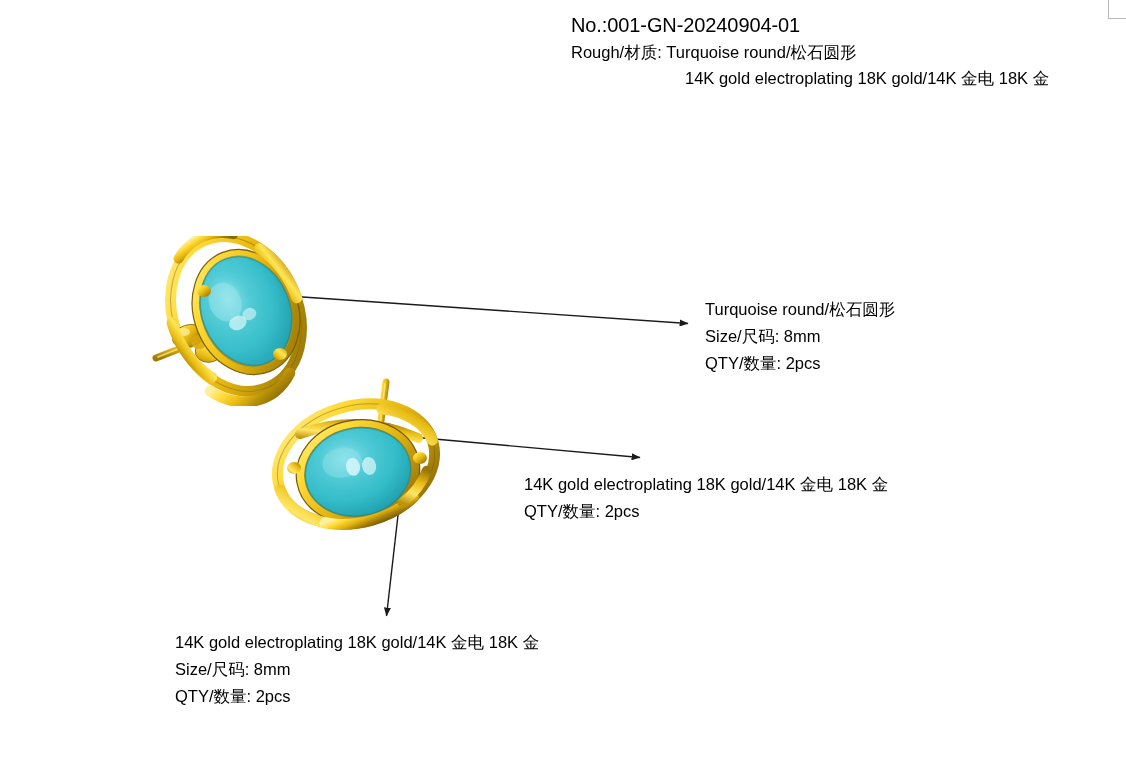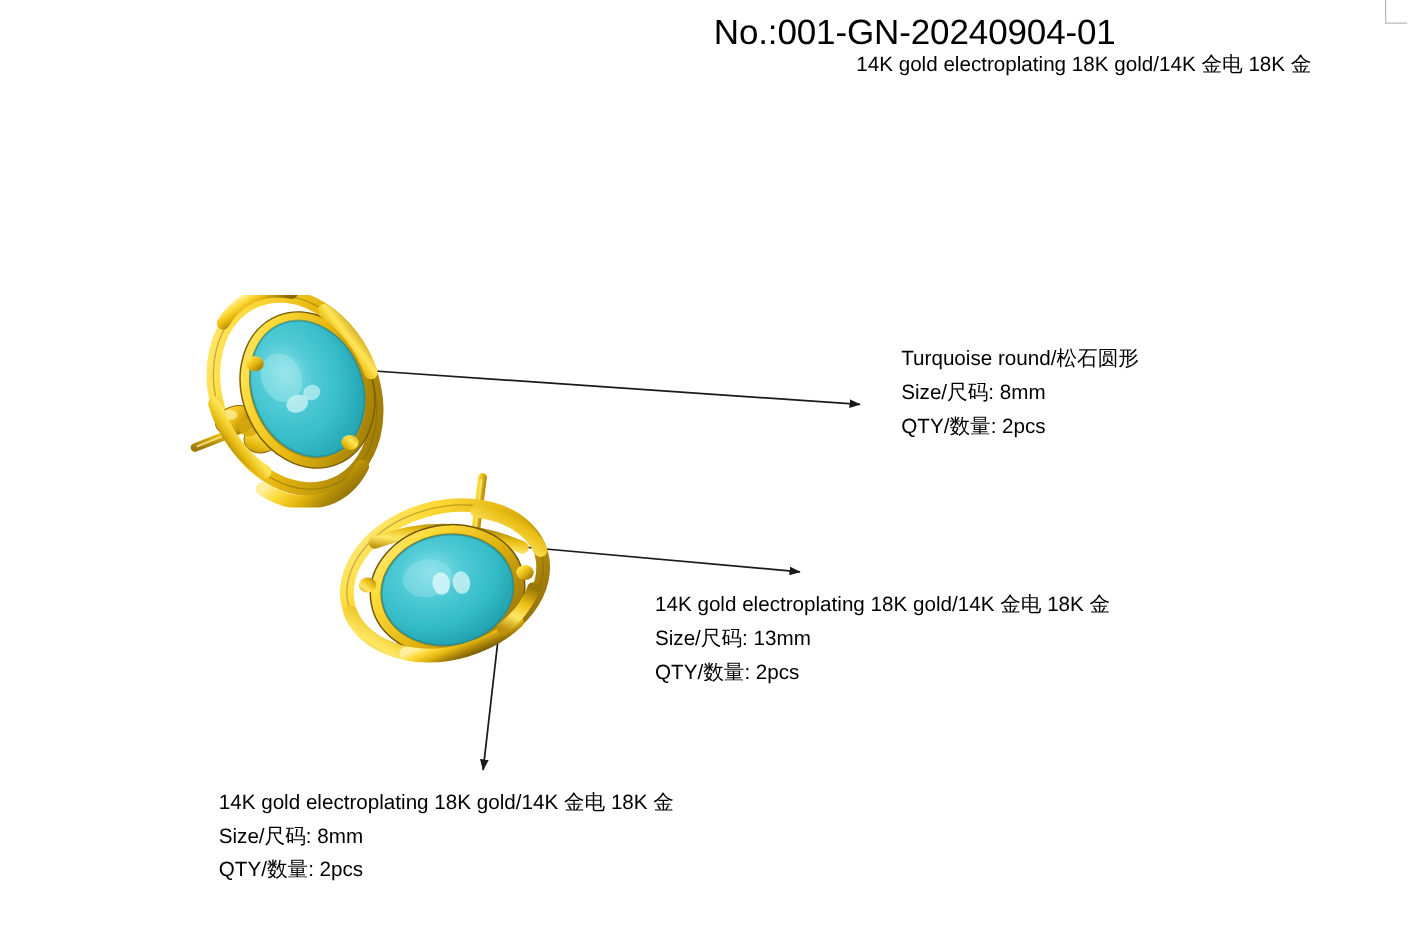--- a/index.html
+++ b/index.html
@@ -40,21 +40,21 @@
   }
 
   
   .spec-header {
     position: absolute;
     left: 571px;
     top: 12px;
     width: 550px;
   }
   .spec-title {
-    font-size: 28px;
+    font-size: 20px;
     line-height: 27px;
     letter-spacing: -0.1px;
     white-space: nowrap;
   }
   .spec-line {
     font-size: 16.5px;
     line-height: 26px;
     white-space: nowrap;
   }
   .spec-line.indent {
@@ -64,21 +64,21 @@
   
   .callout {
     position: absolute;
     white-space: nowrap;
   }
   .callout .c-line {
     font-size: 16.5px;
     line-height: 27px;
     white-space: nowrap;
   }
-  #callout-1 { left: 705px; top: 274px; margin-left: 16px; }
+  #callout-1 { left: 705px; top: 296px; }
   #callout-2 { left: 524px; top: 471px; }
   #callout-3 { left: 175px; top: 629px; }
 
   
   #leaders {
     position: absolute;
     left: 0;
     top: 0;
     width: 1126px;
     height: 760px;
@@ -106,20 +106,21 @@
 </head>
 <body>
 
 <div id="page">
 
   <div class="corner-mark v"></div>
   <div class="corner-mark h"></div>
 
   <div class="spec-header">
     <div class="spec-title">No.:001-GN-20240904-01</div>
+    <div class="spec-line">Rough/材质: Turquoise round/松石圆形</div>
     <div class="spec-line indent">14K gold electroplating 18K gold/14K 金电 18K 金</div>
   </div>
 
   <svg id="leaders" viewBox="0 0 1126 760">
     <defs>
       <marker id="arrowhead" markerWidth="9" markerHeight="7" refX="8.4" refY="3.5" orient="auto" markerUnits="userSpaceOnUse">
         <polygon points="0 0, 9 3.5, 0 7" fill="#1a1a1a"></polygon>
       </marker>
     </defs>
     <line x1="288" y1="296" x2="688" y2="323.5" stroke="#1a1a1a" stroke-width="1.4" marker-end="url(#arrowhead)"></line>
@@ -266,21 +267,20 @@
   </div>
 
   <div class="callout" id="callout-1">
     <div class="c-line">Turquoise round/松石圆形</div>
     <div class="c-line">Size/尺码: 8mm</div>
     <div class="c-line">QTY/数量: 2pcs</div>
   </div>
 
   <div class="callout" id="callout-2">
     <div class="c-line">14K gold electroplating 18K gold/14K 金电 18K 金</div>
-    <div class="c-line">Size/尺码: 13mm</div>
     <div class="c-line">QTY/数量: 2pcs</div>
   </div>
 
   <div class="callout" id="callout-3">
     <div class="c-line">14K gold electroplating 18K gold/14K 金电 18K 金</div>
     <div class="c-line">Size/尺码: 8mm</div>
     <div class="c-line">QTY/数量: 2pcs</div>
   </div>
 
 </div>

